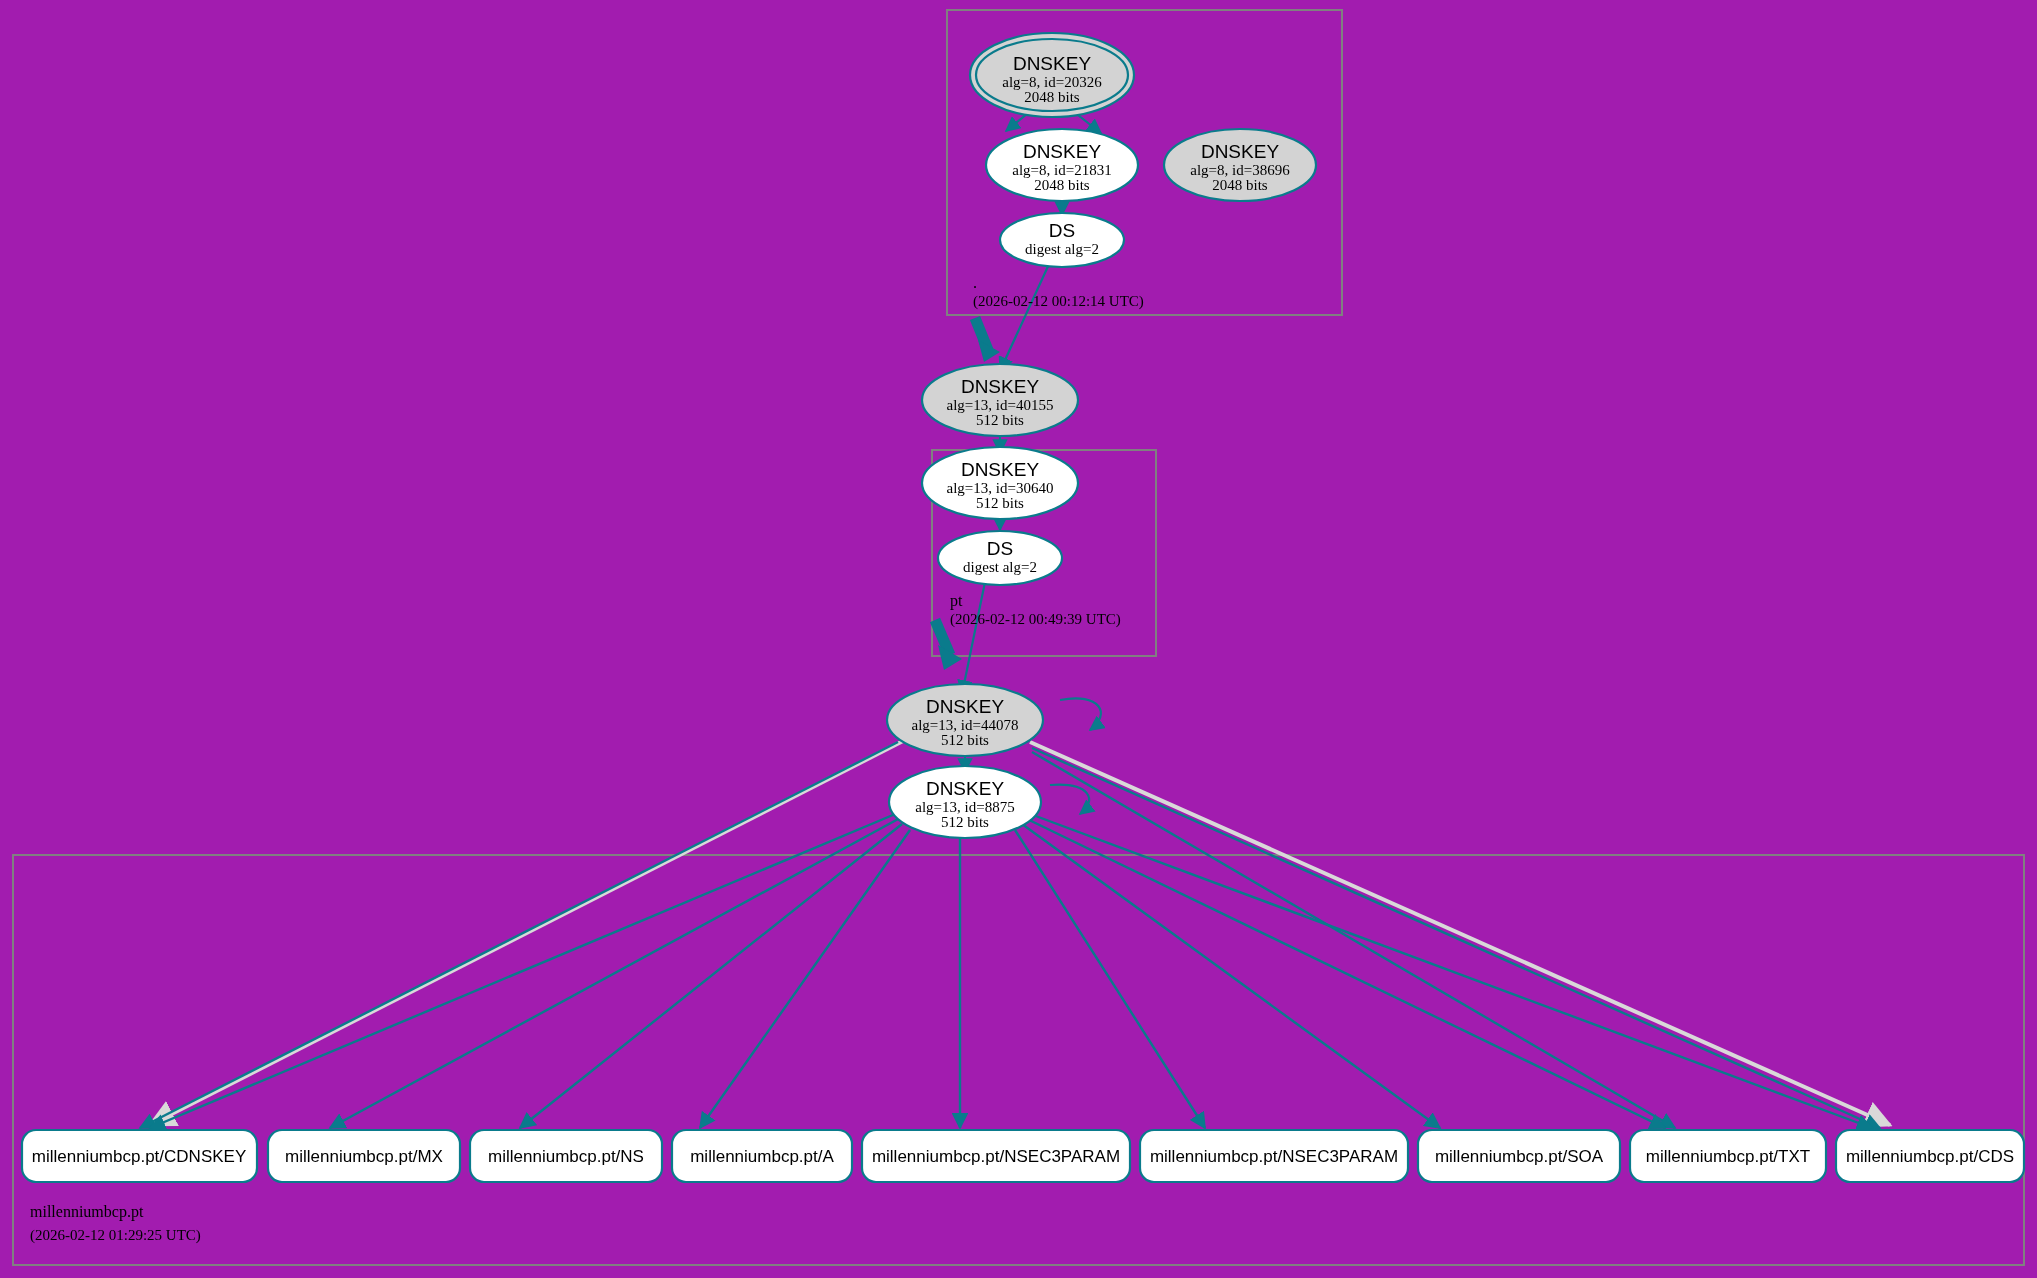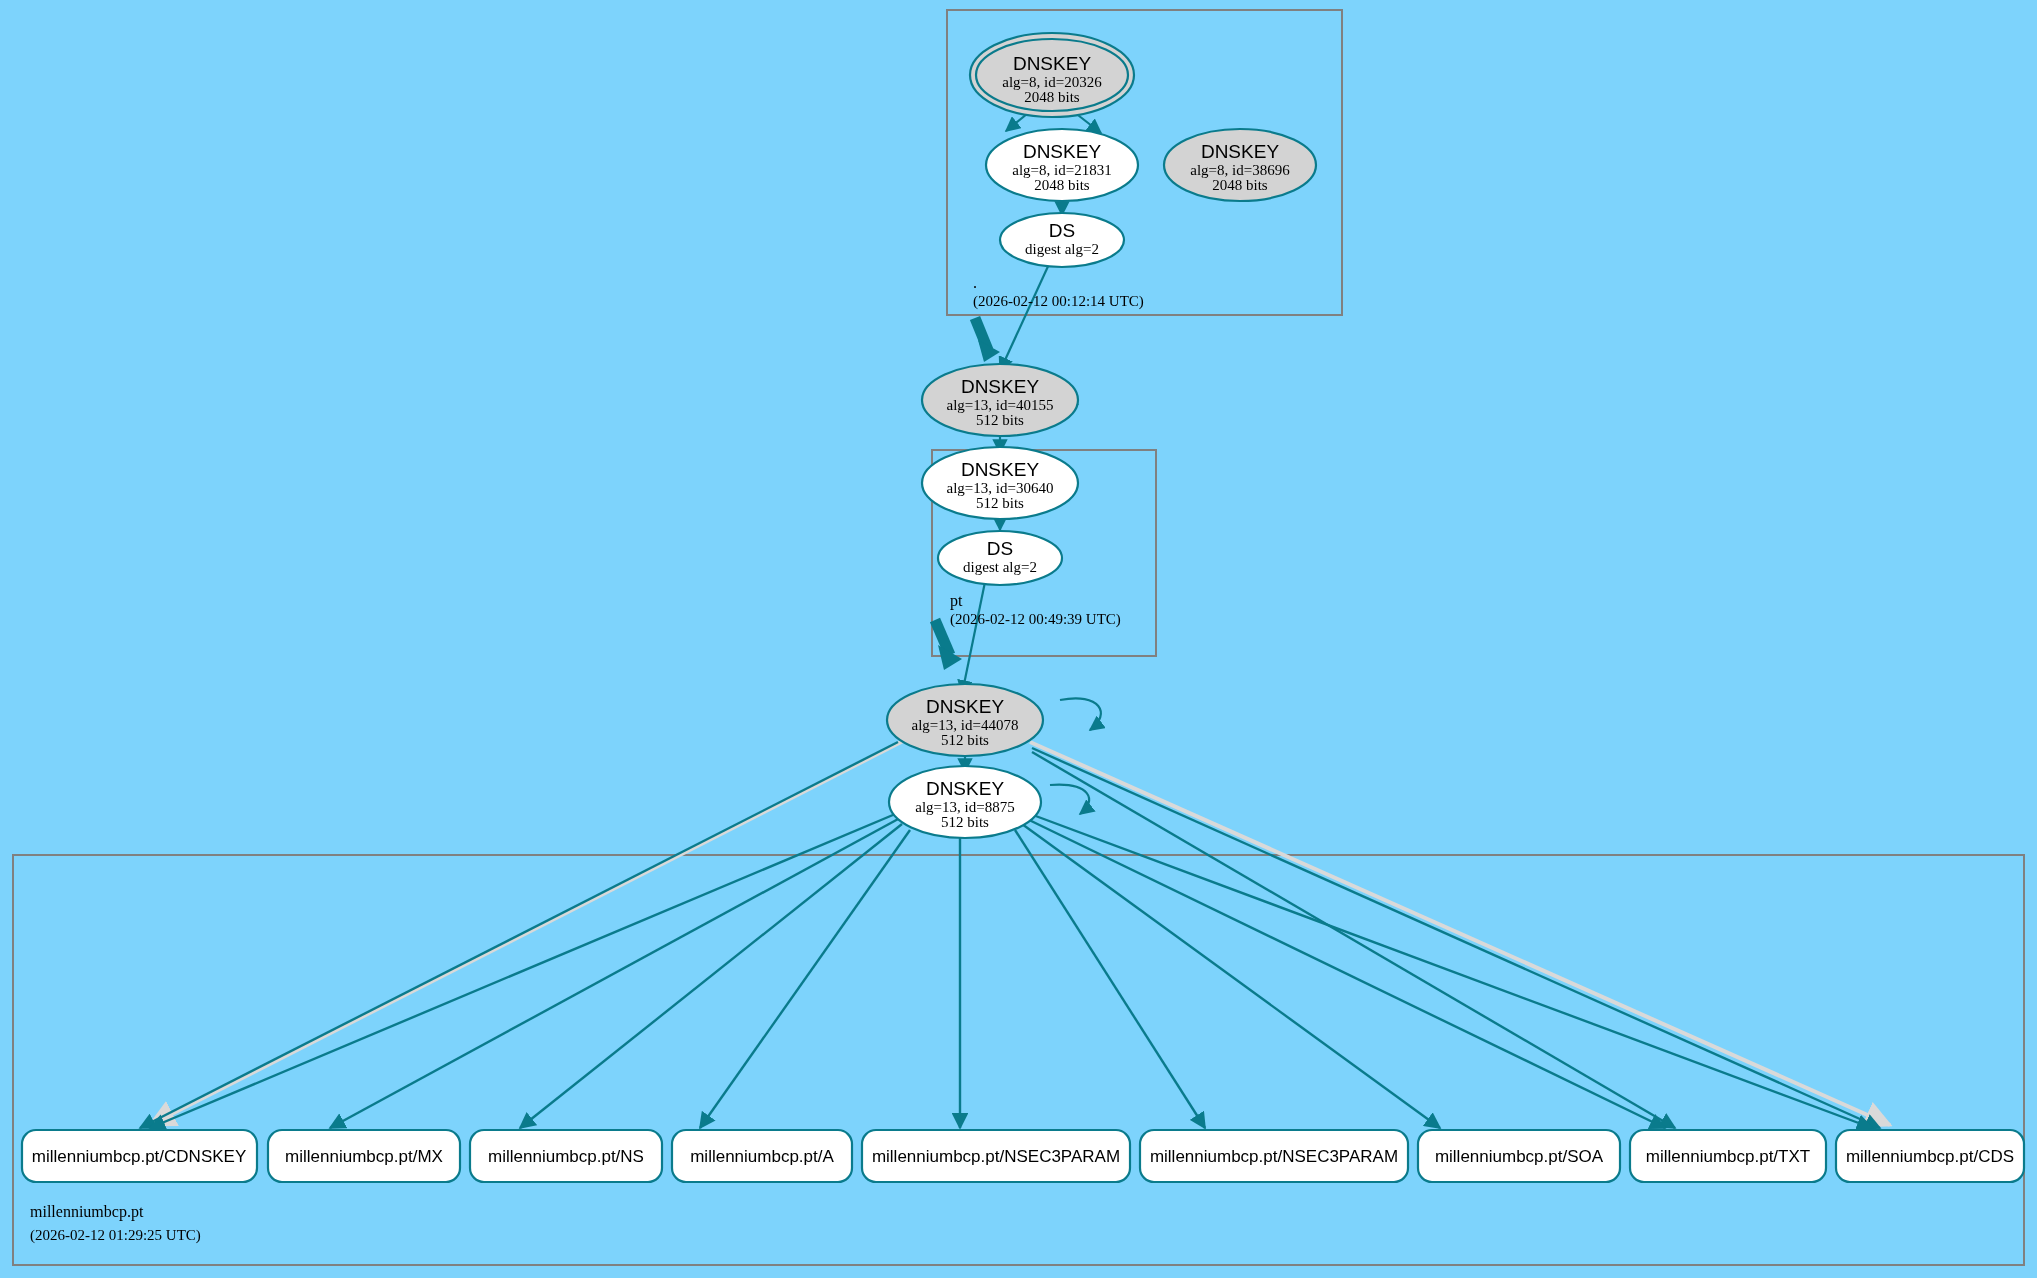--- a/index.html
+++ b/index.html
@@ -6,21 +6,21 @@
   html, body {
     margin: 0;
     padding: 0;
     background: #ffffff;
     font-family: "Liberation Sans", sans-serif;
   }
   #canvas {
     position: relative;
     width: 2037px;
     height: 1278px;
-    background: #7dd3fc;
+    background: #a21caf;
     overflow: hidden;
   }
   svg { display: block; }
   text { font-family: "Liberation Sans", sans-serif; fill: #000000; }
   .node-title { font-size: 19px; text-anchor: middle; }
   .node-sub   { font-family: "Liberation Serif", serif; font-size: 15px; text-anchor: middle; }
   .rr-label   { font-size: 17px; text-anchor: middle; }
   .zone-name  { font-family: "Liberation Serif", serif; font-size: 16px; text-anchor: start; }
   .zone-time  { font-family: "Liberation Serif", serif; font-size: 15px; text-anchor: start; }
 </style>

